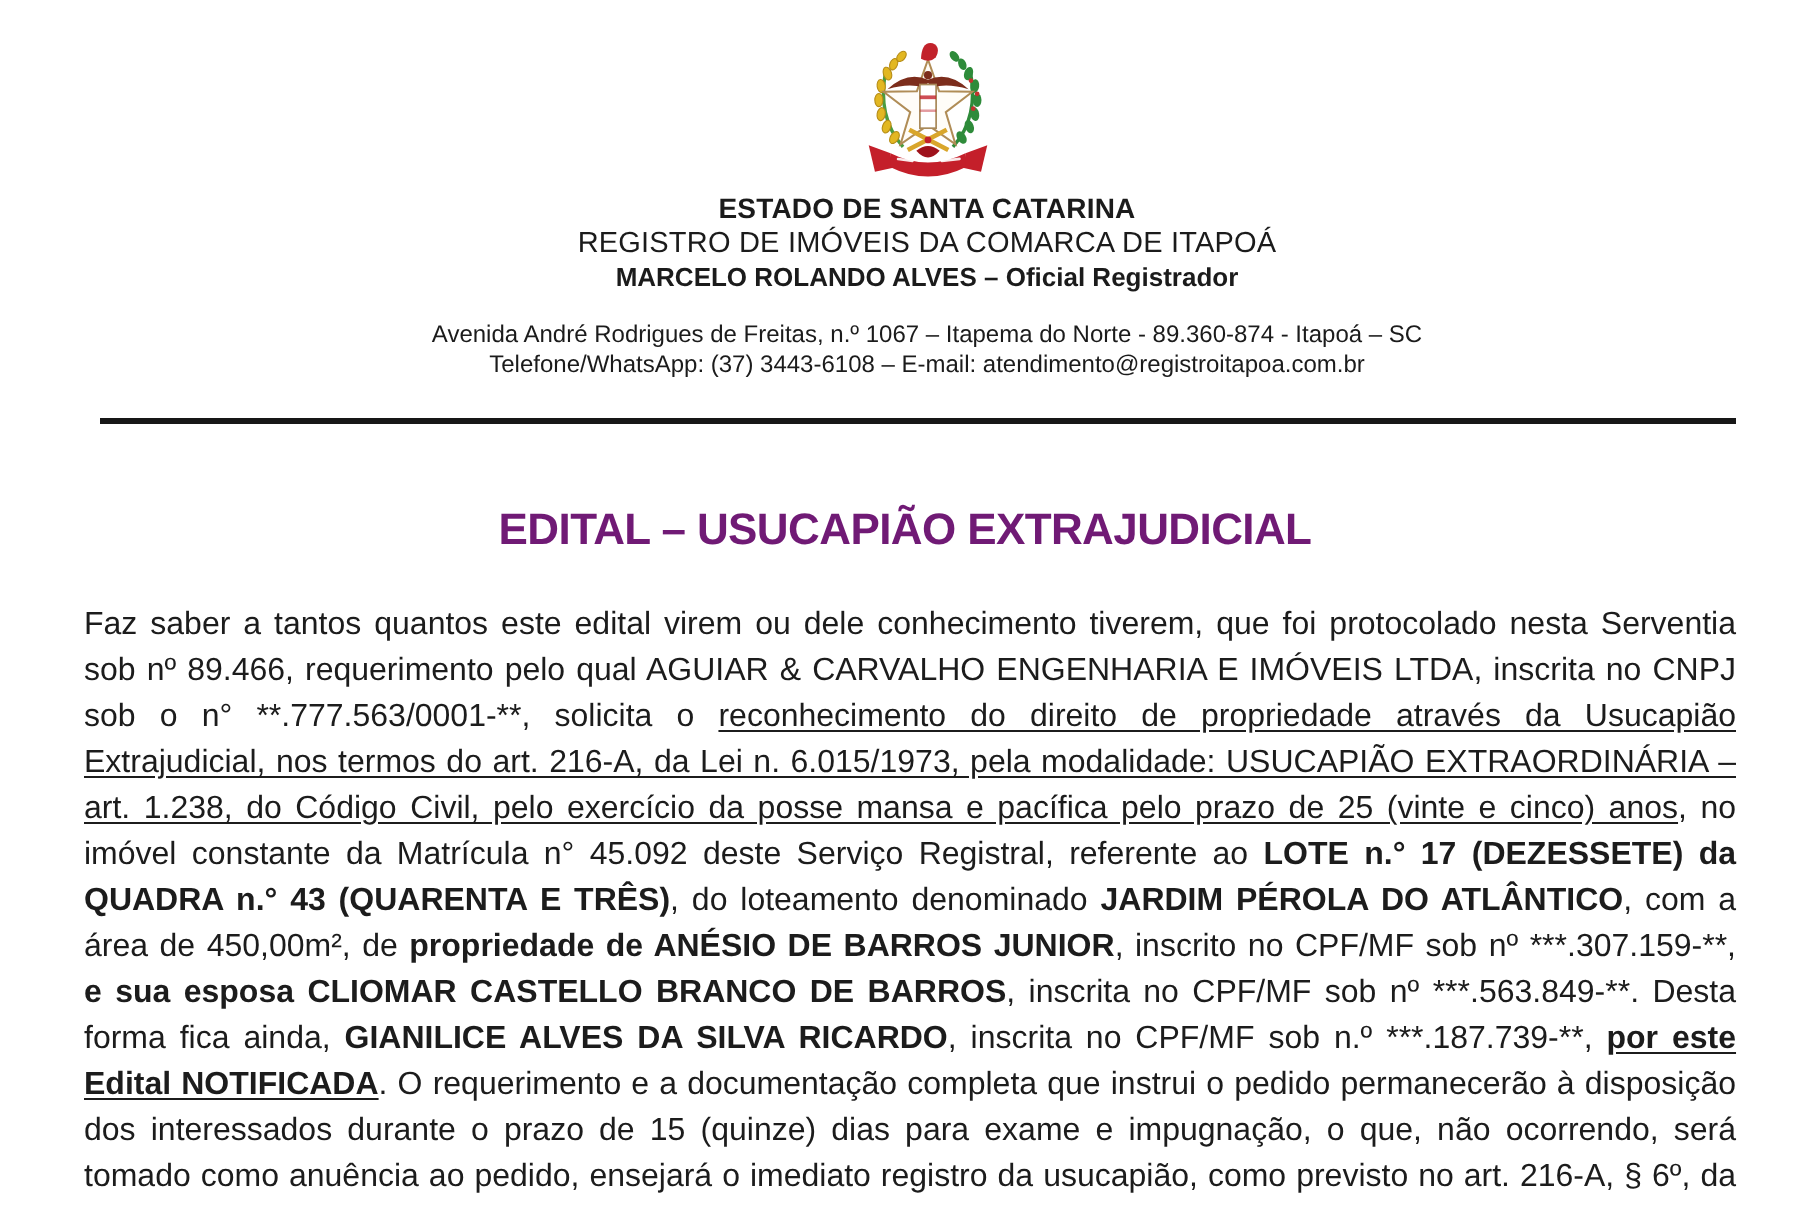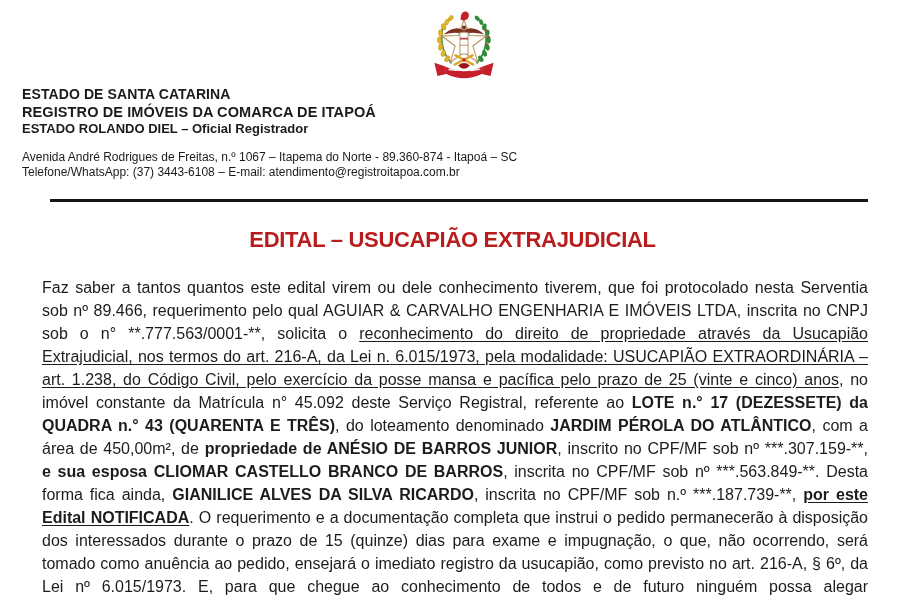--- a/index.html
+++ b/index.html
@@ -1,30 +1,30 @@
 <!DOCTYPE html>
 <html lang="pt-BR"><head>
 <meta charset="utf-8">
 <style>
   html,body{margin:0;padding:0;background:#fff;}
   .page{
     width:905px;height:603px;background:#ffffff;overflow:hidden;
     font-family:"Liberation Sans",sans-serif;color:#1b1b1b;position:relative;
   }
-  .letterhead{padding-top:1px;padding-left:22px;}
+  .letterhead{text-align:center;padding-top:11px;padding-left:22px;}
   .emblem{display:block;margin:0 auto 3px auto;}
   .lh-state{font-weight:bold;font-size:14px;line-height:17px;letter-spacing:.1px;}
-  .lh-registry{font-weight:bold;font-size:14.5px;line-height:18px;letter-spacing:.1px;}
+  .lh-registry{font-weight:normal;font-size:14.5px;line-height:18px;letter-spacing:.1px;}
   .lh-officer{font-weight:bold;font-size:13px;line-height:16px;}
   .lh-address{font-size:12px;line-height:14.5px;margin-top:13px;}
   .lh-contact{font-size:12px;line-height:14.5px;}
   .rule{margin:20px 37px 0 50px;border:0;border-top:3.5px solid #171717;height:0;}
   .title{
     text-align:center;font-weight:bold;font-size:22px;letter-spacing:-.3px;
-    margin:25px 0 0 0;color:#b91c1c;
+    margin:40px 0 0 0;color:#701a75;
   }
   .para{
     margin:23px 37px 0 42px;text-align:justify;font-size:16px;line-height:23px;
     color:#1c1c1c;word-spacing:.5px;
   }
   .para .b{font-weight:bold;}
   .para .u{text-decoration:underline;text-underline-offset:2px;}
 </style>
 </head>
 <body>
@@ -82,21 +82,21 @@
       <path d="M26,84 L12,79 L16,96 L27,93.5 Z" fill="#c41f2a"></path>
       <path d="M74,84 L88,79 L84,96 L73,93.5 Z" fill="#c41f2a"></path>
       <path d="M26,84 Q50,96 74,84 L74,93 Q50,105 26,93 Z" fill="#c41f2a"></path>
       <path d="M42.5,82.5 Q50,76.5 57.5,82.5 Q50,91 42.5,82.5 Z" fill="#9e121b"></path>
       <rect x="30" y="87.5" width="11" height="1.7" rx="0.8" fill="#ffffff" opacity="0.9" transform="rotate(7 35.5 88)"></rect>
       <rect x="58" y="87.5" width="13" height="1.7" rx="0.8" fill="#ffffff" opacity="0.9" transform="rotate(-7 64.5 88)"></rect>
     </svg>
 
     <div class="lh-state">ESTADO DE SANTA CATARINA</div>
     <div class="lh-registry">REGISTRO DE IMÓVEIS DA COMARCA DE ITAPOÁ</div>
-    <div class="lh-officer">ESTADO ROLANDO DIEL – Oficial Registrador</div>
+    <div class="lh-officer">MARCELO ROLANDO ALVES – Oficial Registrador</div>
     <div class="lh-address">Avenida André Rodrigues de Freitas, n.º 1067 – Itapema do Norte - 89.360-874 - Itapoá – SC</div>
     <div class="lh-contact">Telefone/WhatsApp: (37) 3443-6108 – E-mail: atendimento@registroitapoa.com.br</div>
   </div>
 
   <hr class="rule">
 
   <h1 class="title">EDITAL – USUCAPIÃO EXTRAJUDICIAL</h1>
 
   <p class="para"><span class="">Faz saber a tantos quantos este edital virem ou dele conhecimento tiverem, que foi protocolado nesta Serventia sob nº 89.466, requerimento pelo qual AGUIAR &amp; CARVALHO ENGENHARIA E IMÓVEIS LTDA, inscrita no CNPJ sob o n° **.777.563/0001-**, solicita o </span><span class="u">reconhecimento do direito de propriedade através da Usucapião Extrajudicial, nos termos do art. 216-A, da Lei n. 6.015/1973, pela modalidade: USUCAPIÃO EXTRAORDINÁRIA – art. 1.238, do Código Civil, pelo exercício da posse mansa e pacífica pelo prazo de 25 (vinte e cinco) anos</span><span class="">, no imóvel constante da Matrícula n° 45.092 deste Serviço Registral, referente ao </span><span class="b ">LOTE n.° 17 (DEZESSETE) da QUADRA n.° 43 (QUARENTA E TRÊS)</span><span class="">, do loteamento denominado </span><span class="b ">JARDIM PÉROLA DO ATLÂNTICO</span><span class="">, com a área de 450,00m², de </span><span class="b ">propriedade de ANÉSIO DE BARROS JUNIOR</span><span class="">, inscrito no CPF/MF sob nº ***.307.159-**, </span><span class="b ">e sua esposa CLIOMAR CASTELLO BRANCO DE BARROS</span><span class="">, inscrita no CPF/MF sob nº ***.563.849-**. Desta forma fica ainda, </span><span class="b ">GIANILICE ALVES DA SILVA RICARDO</span><span class="">, inscrita no CPF/MF sob n.º ***.187.739-**, </span><span class="b u">por este Edital NOTIFICADA</span><span class="">. O requerimento e a documentação completa que instrui o pedido permanecerão à disposição dos interessados durante o prazo de 15 (quinze) dias para exame e impugnação, o que, não ocorrendo, será tomado como anuência ao pedido, ensejará o imediato registro da usucapião, como previsto no art. 216-A, § 6º, da Lei nº 6.015/1973. E, para que chegue ao conhecimento de todos e de futuro ninguém possa alegar desconhecimento, expede-se o presente edital,</span></p>
 

